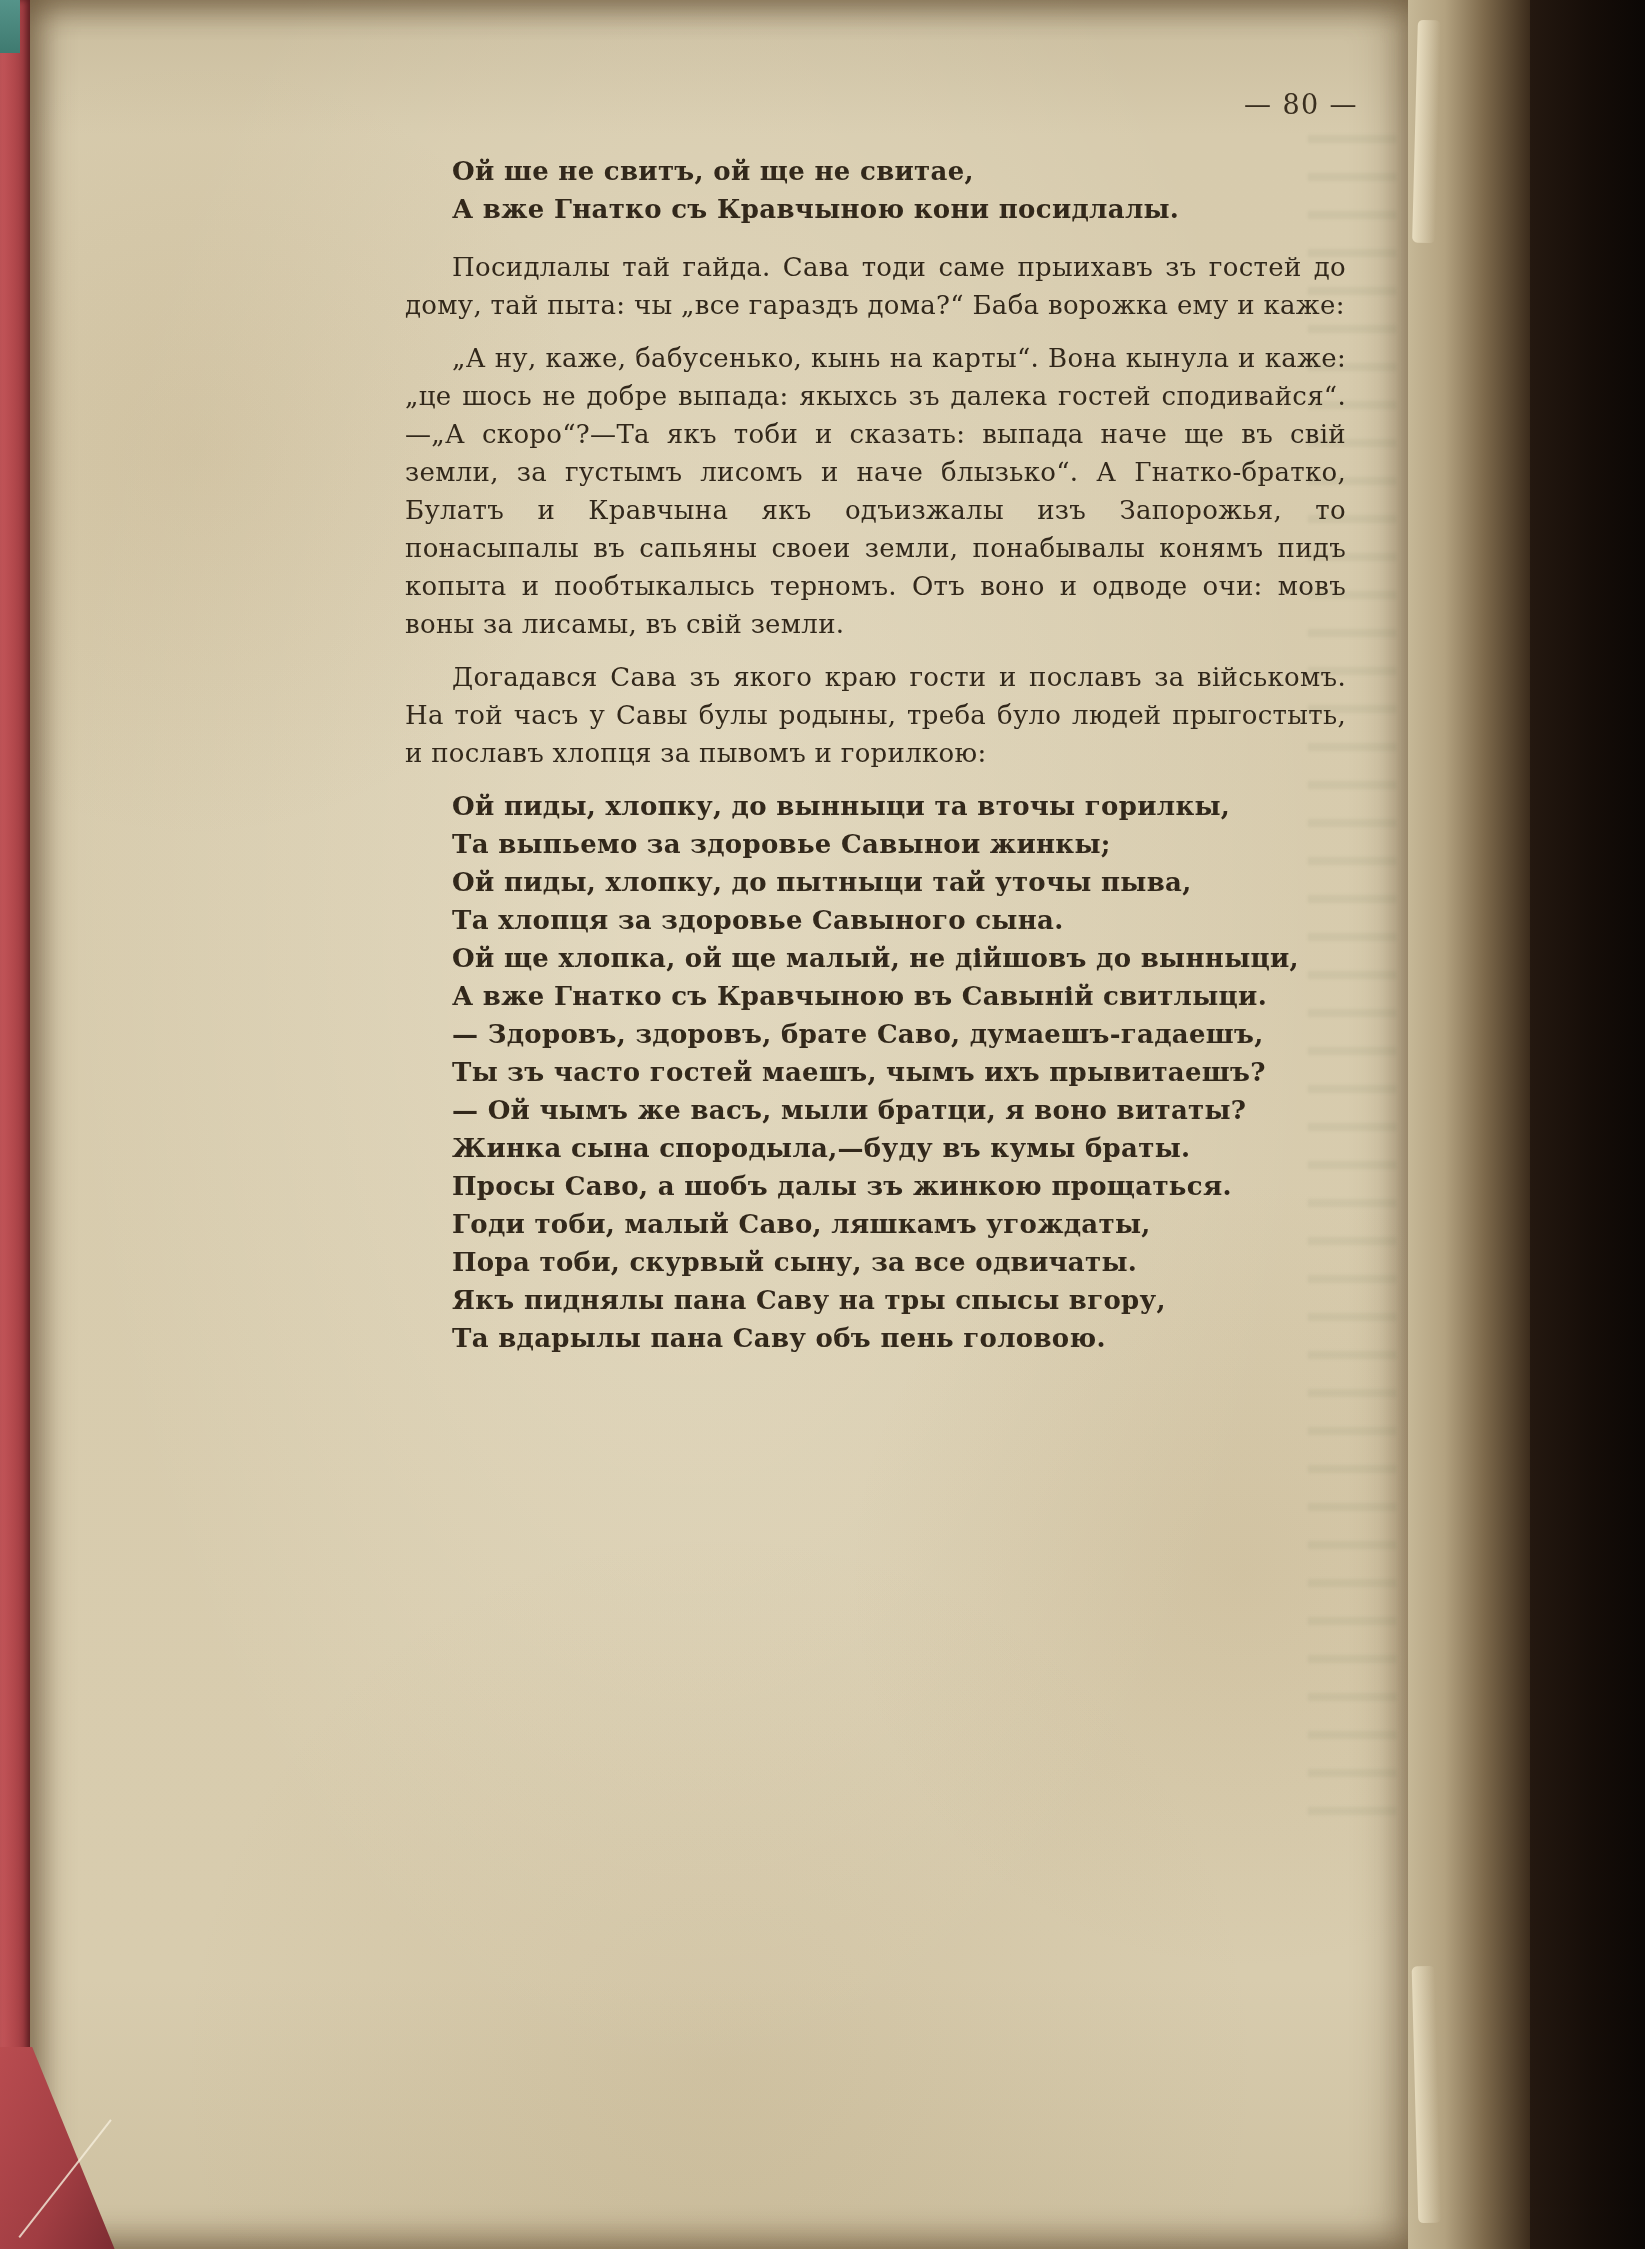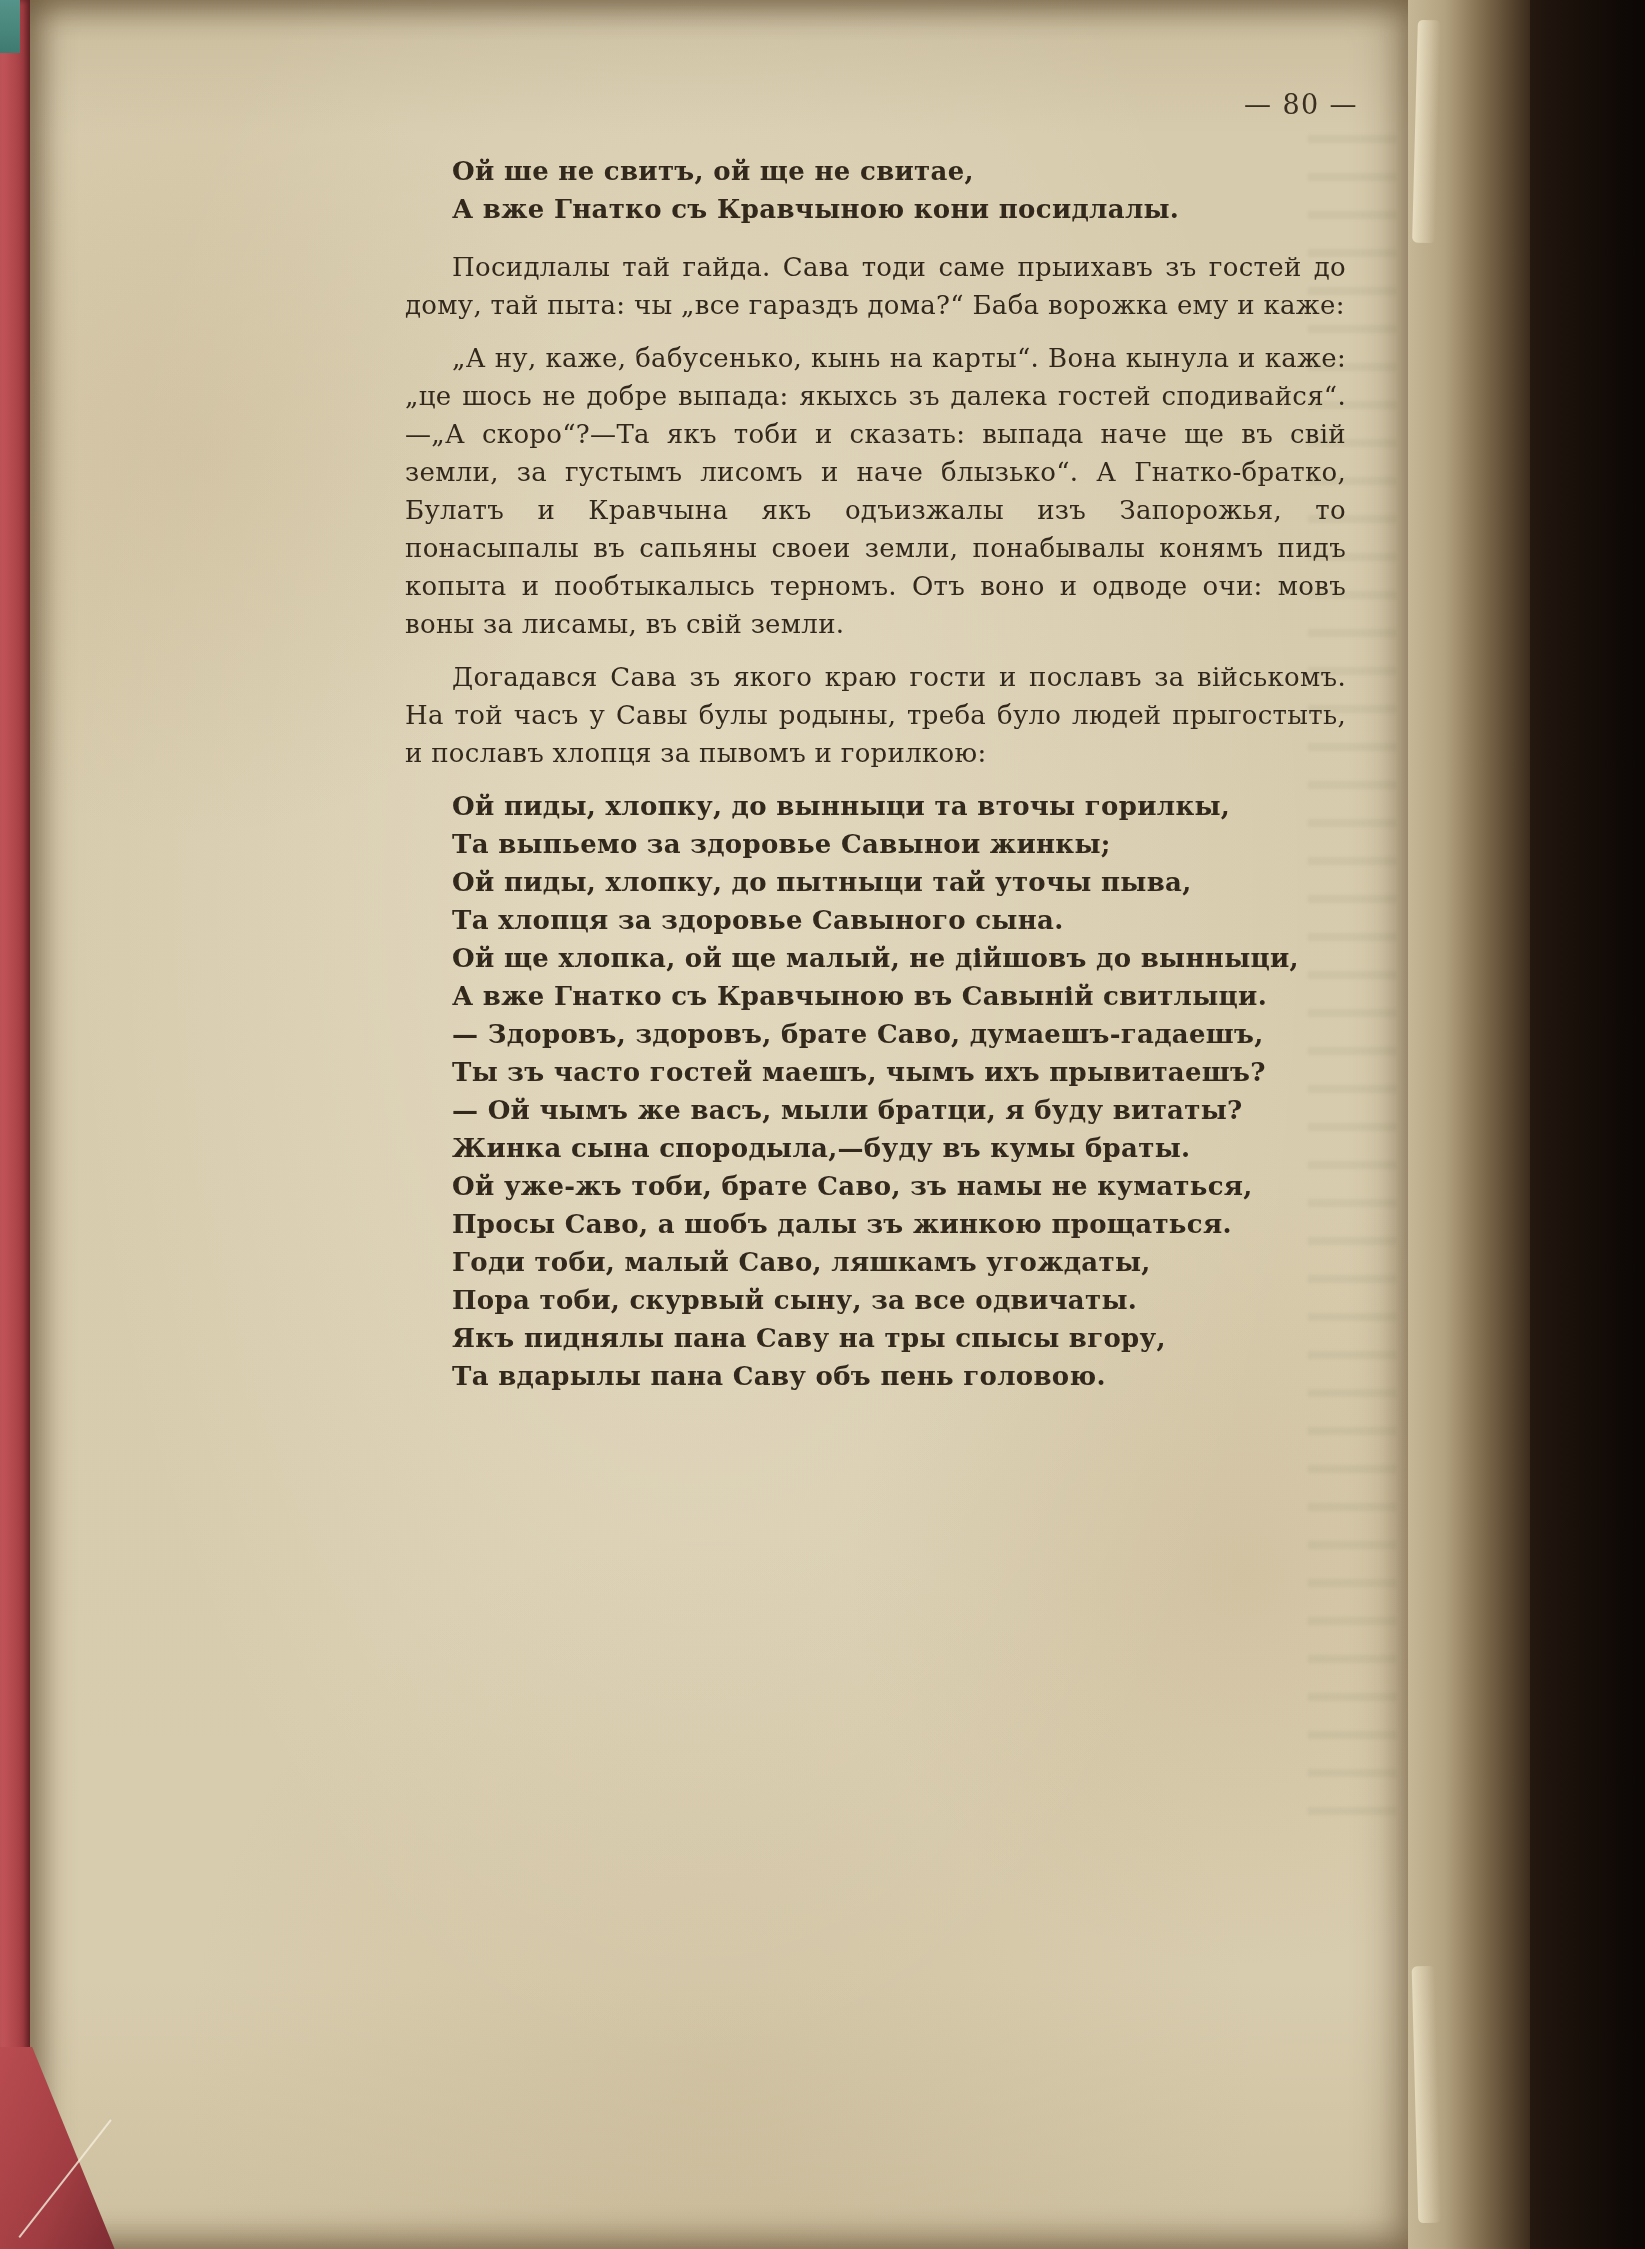--- a/index.html
+++ b/index.html
@@ -130,23 +130,22 @@
         <div class="paragraph">Догадався Сава зъ якого краю гости и пославъ за військомъ. На той часъ у Савы булы родыны, треба було людей прыгостыть, и пославъ хлопця за пывомъ и горилкою:</div>
         <div class="verse">
           <div class="verse-line">Ой пиды, хлопку, до вынныци та вточы горилкы,</div>
           <div class="verse-line">Та выпьемо за здоровье Савынои жинкы;</div>
           <div class="verse-line">Ой пиды, хлопку, до пытныци тай уточы пыва,</div>
           <div class="verse-line">Та хлопця за здоровье Савыного сына.</div>
           <div class="verse-line">Ой ще хлопка, ой ще малый, не дійшовъ до вынныци,</div>
           <div class="verse-line">А вже Гнатко съ Кравчыною въ Савыній свитлыци.</div>
           <div class="verse-line">— Здоровъ, здоровъ, брате Саво, думаешъ-гадаешъ,</div>
           <div class="verse-line">Ты зъ часто гостей маешъ, чымъ ихъ прывитаешъ?</div>
-          <div class="verse-line">— Ой чымъ же васъ, мыли братци, я буду витаты?</div>
+          <div class="verse-line">— Ой чымъ же васъ, мыли братци, я воно витаты?</div>
           <div class="verse-line">Жинка сына спородыла,—буду въ кумы браты.</div>
-          <div class="verse-line">Ой уже-жъ тоби, брате Саво, зъ намы не куматься,</div>
           <div class="verse-line">Просы Саво, а шобъ далы зъ жинкою прощаться.</div>
           <div class="verse-line">Годи тоби, малый Саво, ляшкамъ угождаты,</div>
           <div class="verse-line">Пора тоби, скурвый сыну, за все одвичаты.</div>
           <div class="verse-line">Якъ пиднялы пана Саву на тры спысы вгору,</div>
           <div class="verse-line">Та вдарылы пана Саву объ пень головою.</div>
         </div>
       </div>
   </div>
 
   <div class="page-curl"></div>

